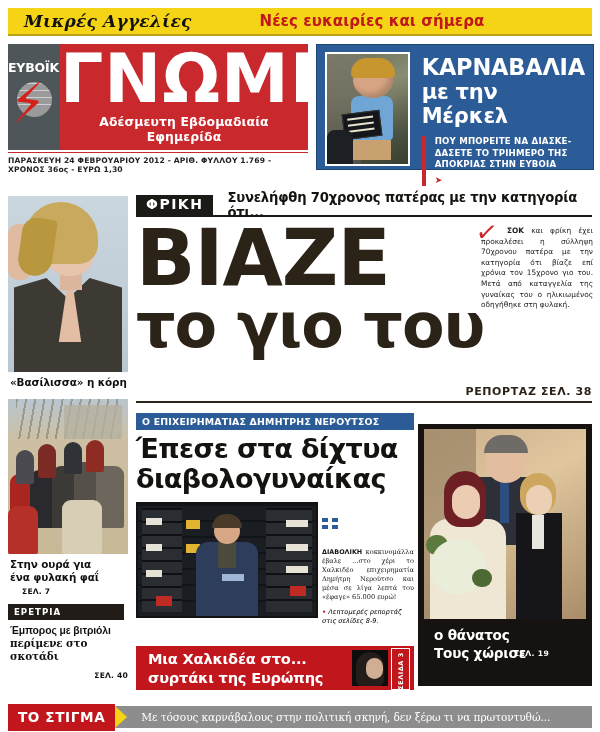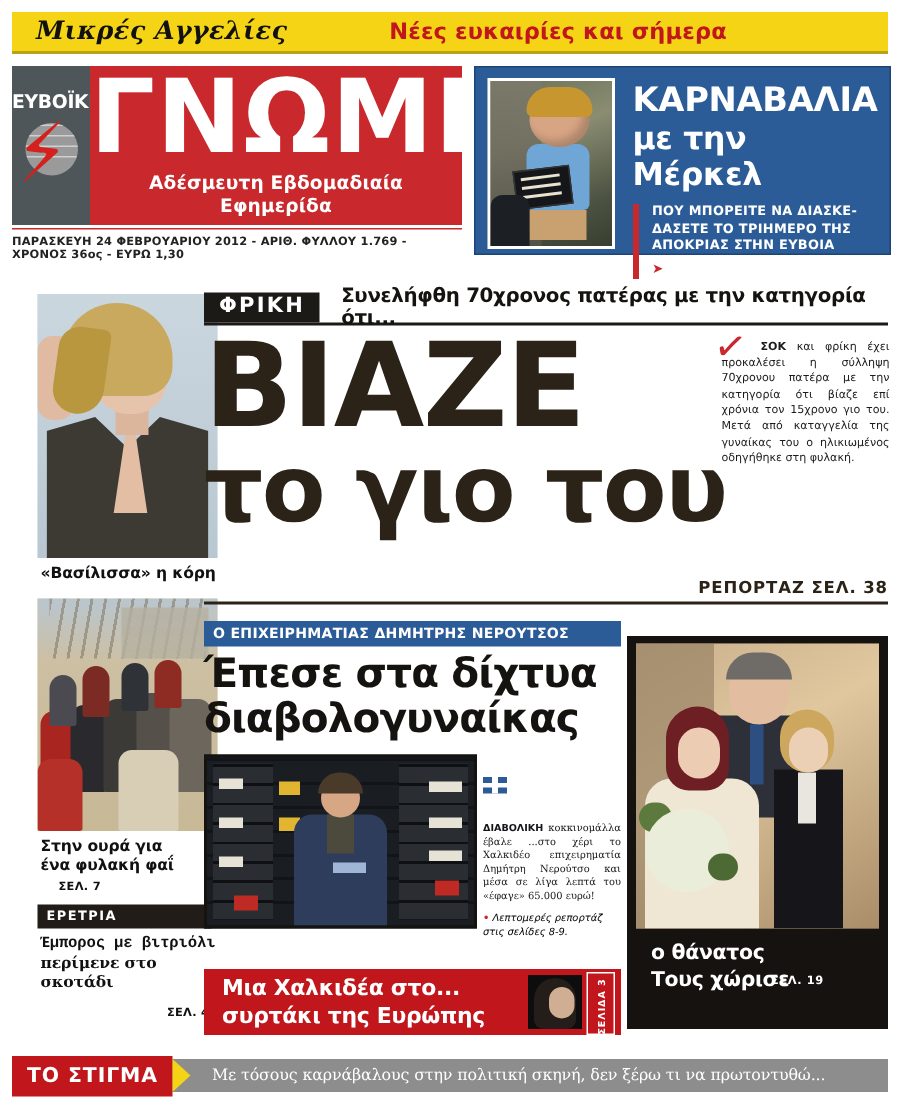--- a/index.html
+++ b/index.html
@@ -97,21 +97,21 @@
   .mk-person{position:absolute;left:0;bottom:0;width:26px;height:34px;background:#1c1f24;border-radius:8px 8px 0 0;}
   .merkel-text{flex:1;padding:10px 8px 0 12px;color:#fff;}
   .mk-t1{font-size:22.5px;font-weight:800;letter-spacing:-.2px;line-height:24px;}
   .mk-t2{font-size:21px;font-weight:700;line-height:24px;margin-top:1px;letter-spacing:-.2px;}
   .mk-sub{margin-top:8px;padding-left:9px;border-left:4px solid #c9282d;}
   .mk-sub div{font-size:8.6px;font-weight:700;line-height:11.6px;letter-spacing:.2px;}
   .mk-ref{margin-top:4px;font-size:8.6px;font-weight:800;letter-spacing:.5px;}
   .mk-ref .arw{color:#c9282d;font-size:9px;margin-right:3px;}
 
   
-  .leftcol{position:absolute;left:25px;top:196px;width:120px;}
+  .leftcol{position:absolute;left:8px;top:196px;width:120px;}
   .photo-woman{
     width:120px;height:176px;position:relative;overflow:hidden;background:#c6d3dc;
   }
   .pw-bg{position:absolute;inset:0;background:linear-gradient(180deg,#cbd7df,#b8c7d2);}
   .pw-hair{position:absolute;left:16px;top:6px;width:74px;height:62px;border-radius:38px 38px 20px 20px;
      background:#c8a95e;}
   .pw-hair2{position:absolute;left:12px;top:22px;width:34px;height:58px;border-radius:18px 6px 22px 20px;
      background:#b8973f;transform:rotate(8deg);}
   .pw-face{position:absolute;left:38px;top:22px;width:48px;height:58px;border-radius:24px 24px 22px 22px;
      background:#e6c3ab;}
@@ -334,21 +334,21 @@
     <div class="cap-blk">
       <div class="cap-line">Στην ουρά για</div>
       <div class="cap-line">
         <span>ένα φυλακή φαΐ</span>
         <span class="sel" style="margin-left:12px">ΣΕΛ. 7</span>
       </div>
     </div>
 
     <div class="eretria">ΕΡΕΤΡΙΑ</div>
     <div class="cap-blk">
-      <div class="cap-line" style="font-family:Liberation Mono, monospace">Έμπορος με βιτριόλι</div>
+      <div class="cap-line" style="font-family:Liberation Sans, sans-serif">Έμπορος με βιτριόλι</div>
       <div class="cap-line" style="font-family:'DejaVu Serif','Liberation Serif',serif">περίμενε στο σκοτάδι</div>
       <div style="text-align:right">
         <span class="sel">ΣΕΛ. 40</span>
       </div>
     </div>
   </div>
 
   <div class="frikiRow">
     <div class="friki">ΦΡΙΚΗ</div>
     <div class="friki-sub">Συνελήφθη 70χρονος πατέρας με την κατηγορία ότι...</div>

